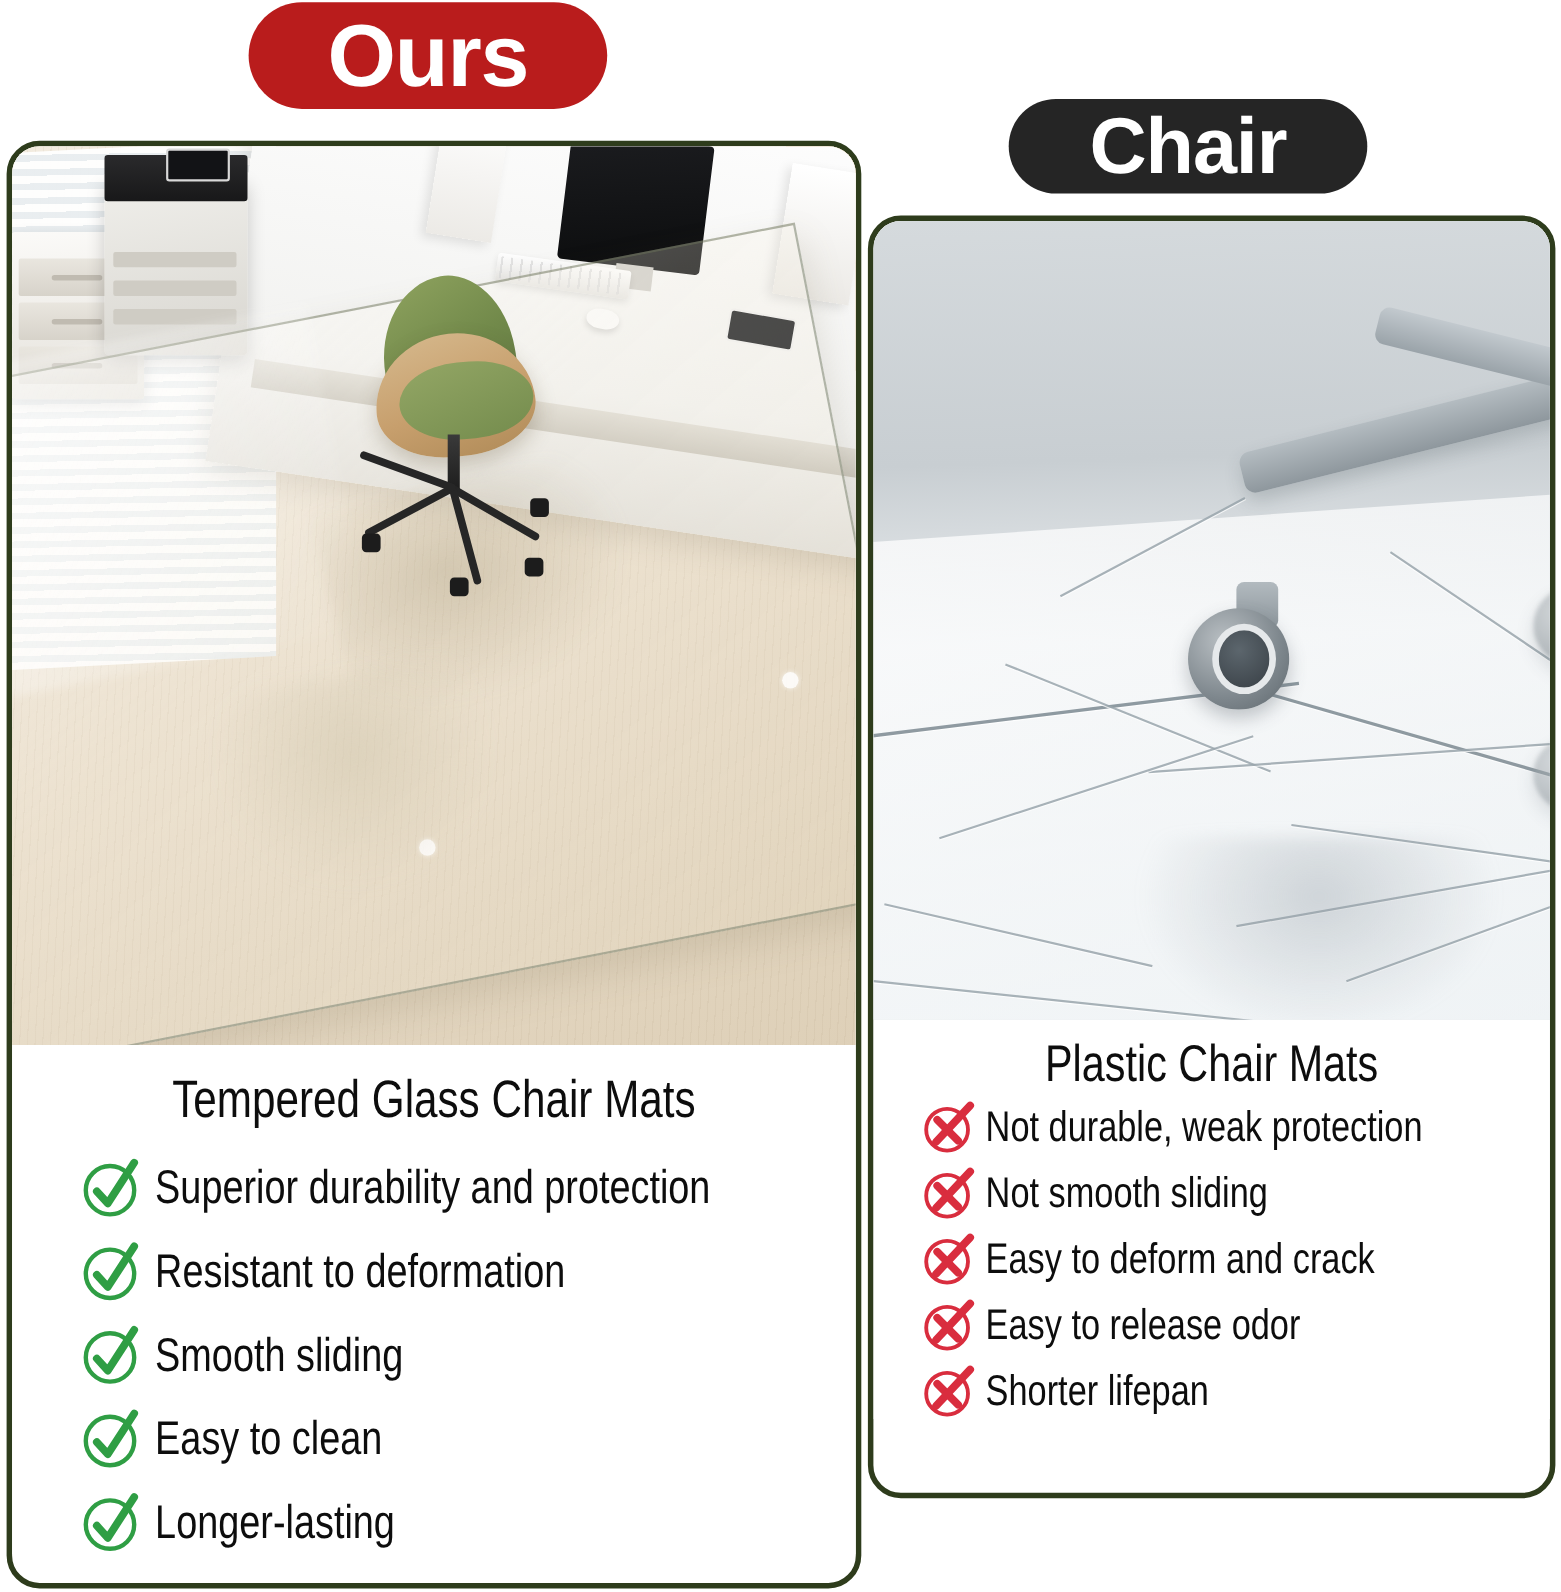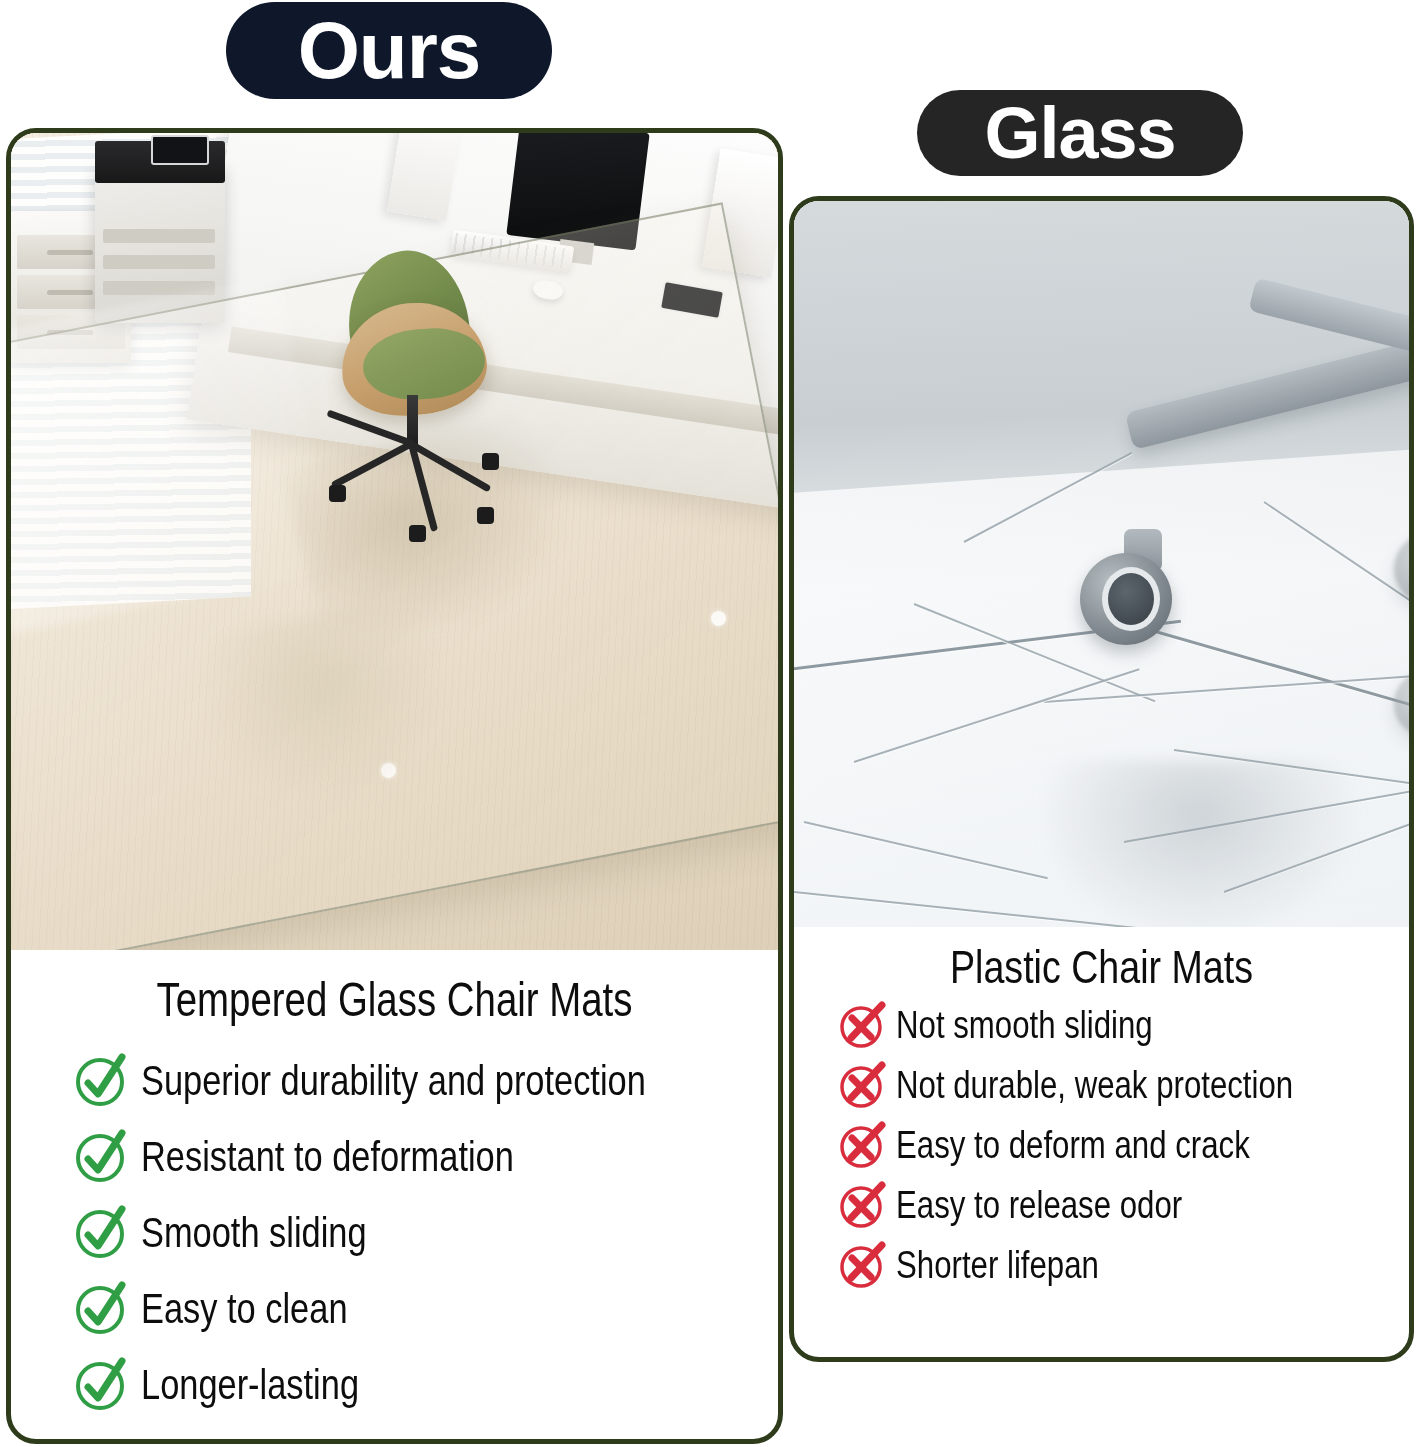--- a/index.html
+++ b/index.html
@@ -16,21 +16,21 @@
     position:absolute;
     display:flex; align-items:center; justify-content:center;
     border-radius:999px;
     color:#ffffff;
     font-weight:700;
     letter-spacing:-1px;
     font-family:"Liberation Sans", sans-serif;
   }
   #badge-ours {
     left:226px; top:2px; width:326px; height:97px;
-    background:#0f172a;
+    background:#b91c1c;
     font-size:80px;
     z-index:30;
   }
   #badge-others {
     left:917px; top:90px; width:326px; height:86px;
     background:#252525;
     font-size:72px;
     z-index:30;
   }
 
@@ -294,21 +294,21 @@
   #list-ours   .icon-box { width:58px; height:58px; margin-right:10px; }
   #list-others .icon-box { width:50px; height:50px; margin-right:8px; }
 </style>
 </head>
 <body>
 
 <div class="stage">
 
   <div class="badge" id="badge-ours">Ours</div>
 
-  <div class="badge" id="badge-others">Glass</div>
+  <div class="badge" id="badge-others">Chair</div>
 
   <div class="panel" id="panel-ours">
 
     <div class="photo" id="photo-ours">
       <div class="floor"></div>
       <div class="window-blinds"></div>
 
       <div class="wood-strip"></div>
       <div class="desk"></div>
       <div class="desk-edge"></div>
@@ -459,32 +459,32 @@
       <ul class="feature-list" id="list-others">
 
         <li class="feature-item">
           <span class="icon-box">
             <svg viewBox="0 0 50 50" width="50" height="50">
               <circle cx="23" cy="27" r="19" fill="none" stroke="#d92d3e" stroke-width="3.5"></circle>
               <path d="M14 18 L33 37" stroke="#d92d3e" stroke-width="7" stroke-linecap="round"></path>
               <path d="M13 38 L44 5" stroke="#d92d3e" stroke-width="7" stroke-linecap="round"></path>
             </svg>
           </span>
-          <span class="item-label">Not smooth sliding</span>
+          <span class="item-label">Not durable, weak protection</span>
         </li>
 
         <li class="feature-item">
           <span class="icon-box">
             <svg viewBox="0 0 50 50" width="50" height="50">
               <circle cx="23" cy="27" r="19" fill="none" stroke="#d92d3e" stroke-width="3.5"></circle>
               <path d="M14 18 L33 37" stroke="#d92d3e" stroke-width="7" stroke-linecap="round"></path>
               <path d="M13 38 L44 5" stroke="#d92d3e" stroke-width="7" stroke-linecap="round"></path>
             </svg>
           </span>
-          <span class="item-label">Not durable, weak protection</span>
+          <span class="item-label">Not smooth sliding</span>
         </li>
 
         <li class="feature-item">
           <span class="icon-box">
             <svg viewBox="0 0 50 50" width="50" height="50">
               <circle cx="23" cy="27" r="19" fill="none" stroke="#d92d3e" stroke-width="3.5"></circle>
               <path d="M14 18 L33 37" stroke="#d92d3e" stroke-width="7" stroke-linecap="round"></path>
               <path d="M13 38 L44 5" stroke="#d92d3e" stroke-width="7" stroke-linecap="round"></path>
             </svg>
           </span>

